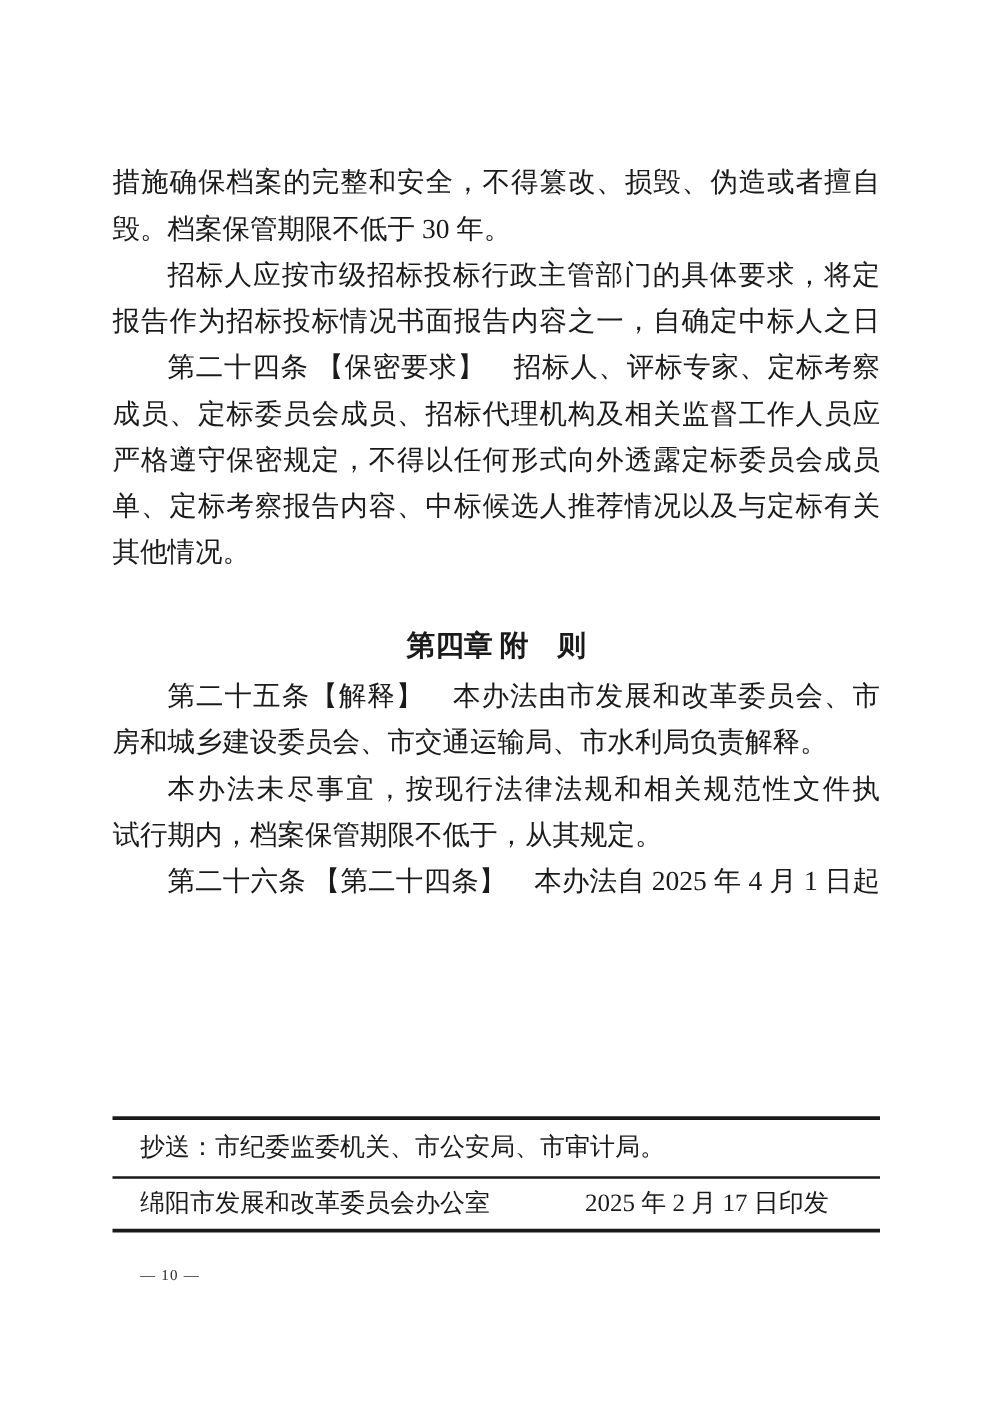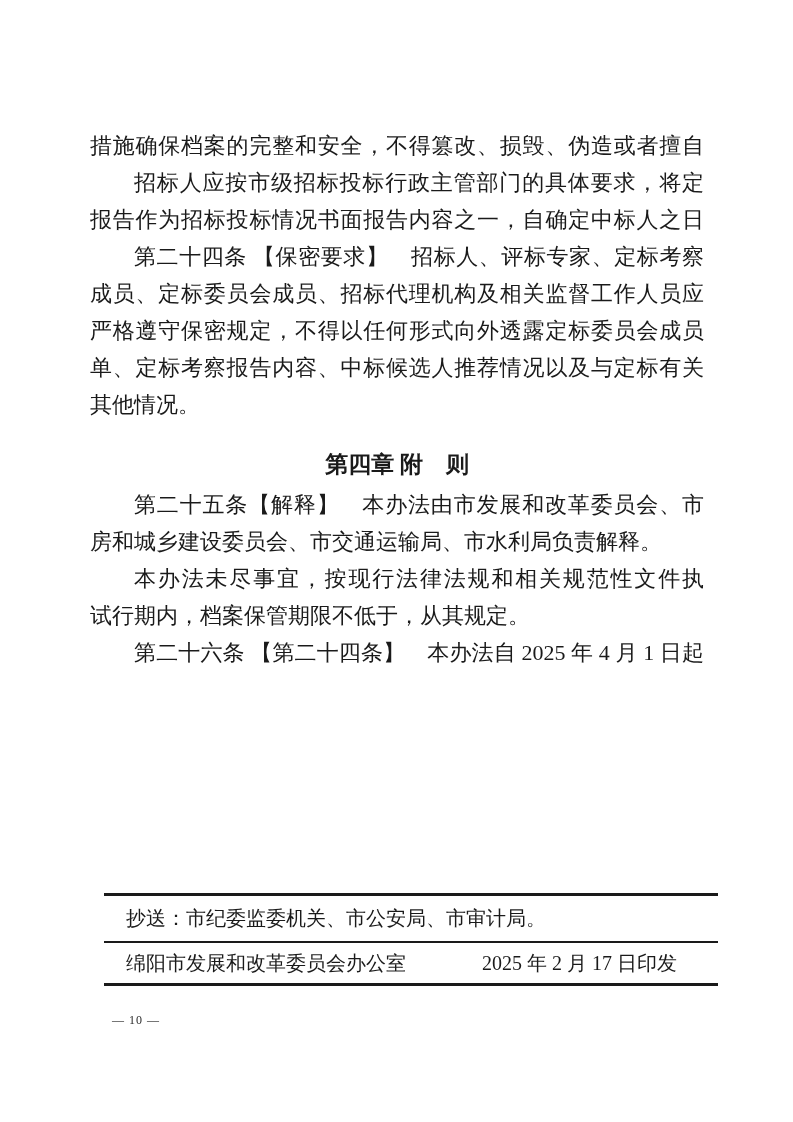--- a/index.html
+++ b/index.html
@@ -23,29 +23,29 @@
     text-align: justify;
     white-space: pre-wrap;
   }
   .line.full { text-align-last: justify; }
   .line.end  { text-align-last: left; }
   .line.indent { text-indent: 44px; }
   .b { font-weight: normal; }
   .chapter-heading {
     height: 37px;
     line-height: 37px;
-    margin-top: 23px;
+    margin-top: 38px;
     margin-bottom: 3px;
     text-align: center;
     font-weight: bold;
     font-size: 23px;
   }
   .footer {
     position: absolute;
-    left: 104px; top: 893px; width: 614px;
+    left: 90px; top: 893px; width: 614px;
     border-top: 3px solid #1a1a1a;
     border-bottom: 3px solid #1a1a1a;
     box-sizing: border-box;
   }
   .footer-cc {
     height: 45px;
     line-height: 45px;
     padding-left: 22px;
     font-size: 20px;
     border-bottom: 2px solid #1a1a1a;
@@ -69,20 +69,21 @@
     line-height: 24px;
     letter-spacing: 1px;
     color: #2a2a2a;
   }
 </style>
 </head>
 <body>
 
 <div class="doc-body">
   <div class="line full"><span>措施确保档案的完整和安全，不得篡改、损毁、伪造或者擅自销</span></div>
+  <div class="line end"><span>毁。档案保管期限不低于 30 年。</span></div>
   <div class="line full indent"><span>招标人应按市级招标投标行政主管部门的具体要求，将定标</span></div>
   <div class="line full"><span>报告作为招标投标情况书面报告内容之一，自确定中标人之日起</span></div>
   <div class="line full indent"><span class="b">第二十四条 【保密要求】</span><span>　招标人、评标专家、定标考察组</span></div>
   <div class="line full"><span>成员、定标委员会成员、招标代理机构及相关监督工作人员应当</span></div>
   <div class="line full"><span>严格遵守保密规定，不得以任何形式向外透露定标委员会成员名</span></div>
   <div class="line full"><span>单、定标考察报告内容、中标候选人推荐情况以及与定标有关的</span></div>
   <div class="line end"><span>其他情况。</span></div>
 
   <div class="chapter-heading">第四章 附　则</div>
 

